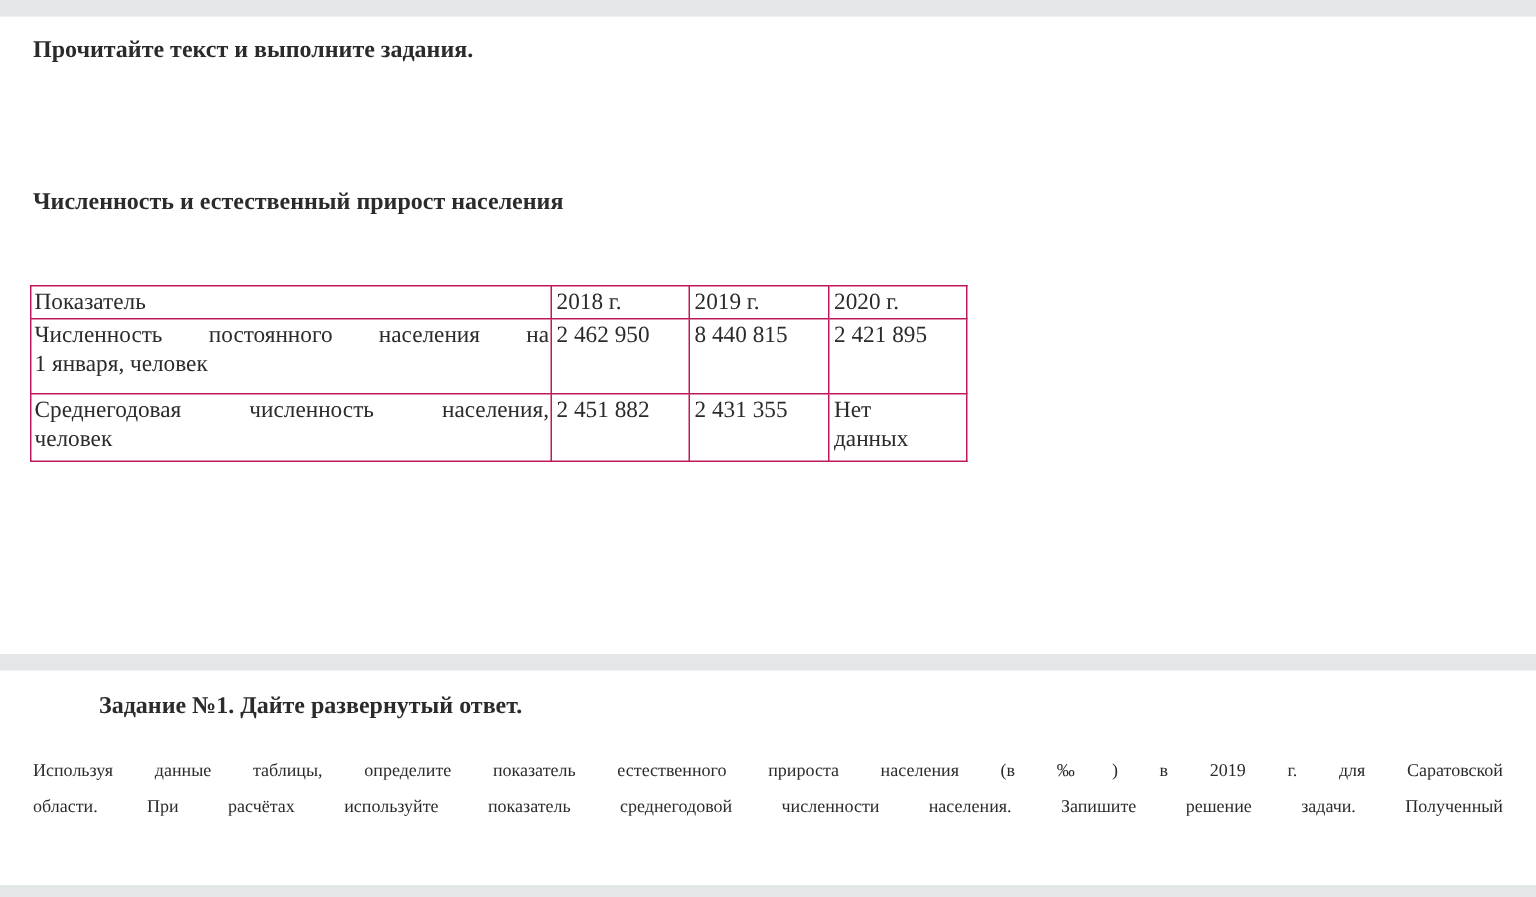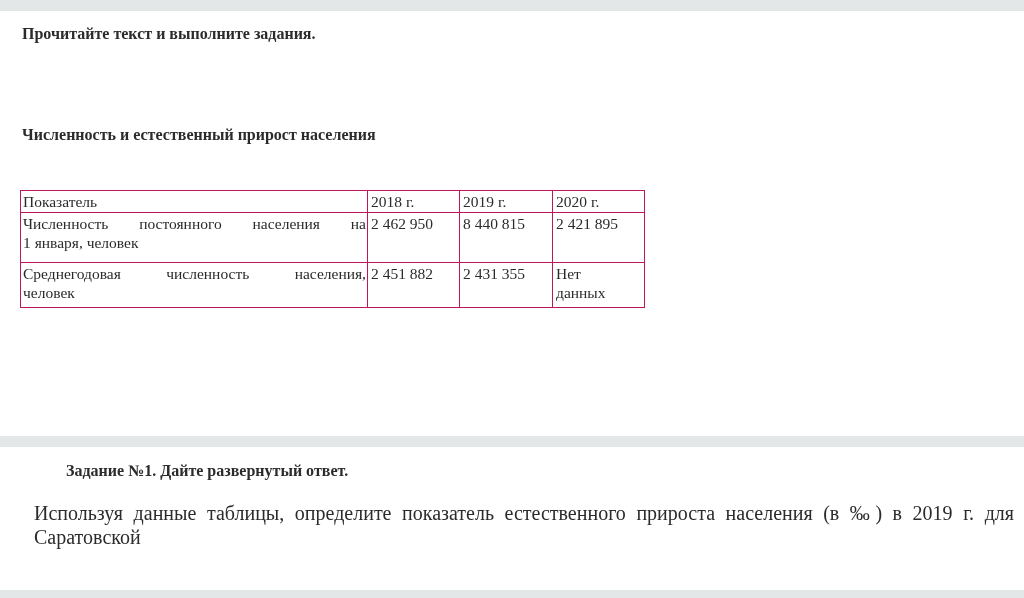--- a/index.html
+++ b/index.html
@@ -27,21 +27,21 @@
   }
   #pop-table td.val { padding-left:3px; padding-right:2px; white-space:pre-line; }
   #pop-table tr.hrow td { height:22px; }
   #pop-table tr.r1 td { height:50px; }
   #pop-table tr.r2 td { height:45px; }
   #pop-table tr.r3 td { height:44px; }
   .jline { text-align:justify; text-align-last:justify; padding-right:1px; }
 
   #task-heading { position:absolute; left:22px; top:461px; font-size:16px; font-weight:bold; line-height:20px;margin-left:44px; }
 
-  #task-body { position:absolute; left:34px; top:502px; width:980px; font-size:20px; line-height:23.5px; }
+  #task-body { position:absolute; left:22px; top:502px; width:980px; font-size:12px; line-height:23.5px; }
   .pjust { text-align:justify; text-align-last:justify; }
 </style>
 </head>
 <body>
 
 <div id="top-bar" class="bar"></div>
 
 <div id="instruction">Прочитайте текст и выполните задания.</div>
 
 <div id="table-title">
@@ -83,15 +83,16 @@
   </tr>
 </tbody>
   </table>
 
 <div id="mid-divider" class="bar"></div>
 
 <div id="task-heading">Задание №1. Дайте развернутый ответ.</div>
 
 <div id="task-body">
   <div class="pjust">Используя данные таблицы, определите показатель естественного прироста населения (в ‰) в 2019 г. для Саратовской</div>
+  <div class="pjust">области. При расчётах используйте показатель среднегодовой численности населения. Запишите решение задачи. Полученный</div>
 </div>
 
 <div id="bottom-bar" class="bar"></div>
 
 </body></html>

